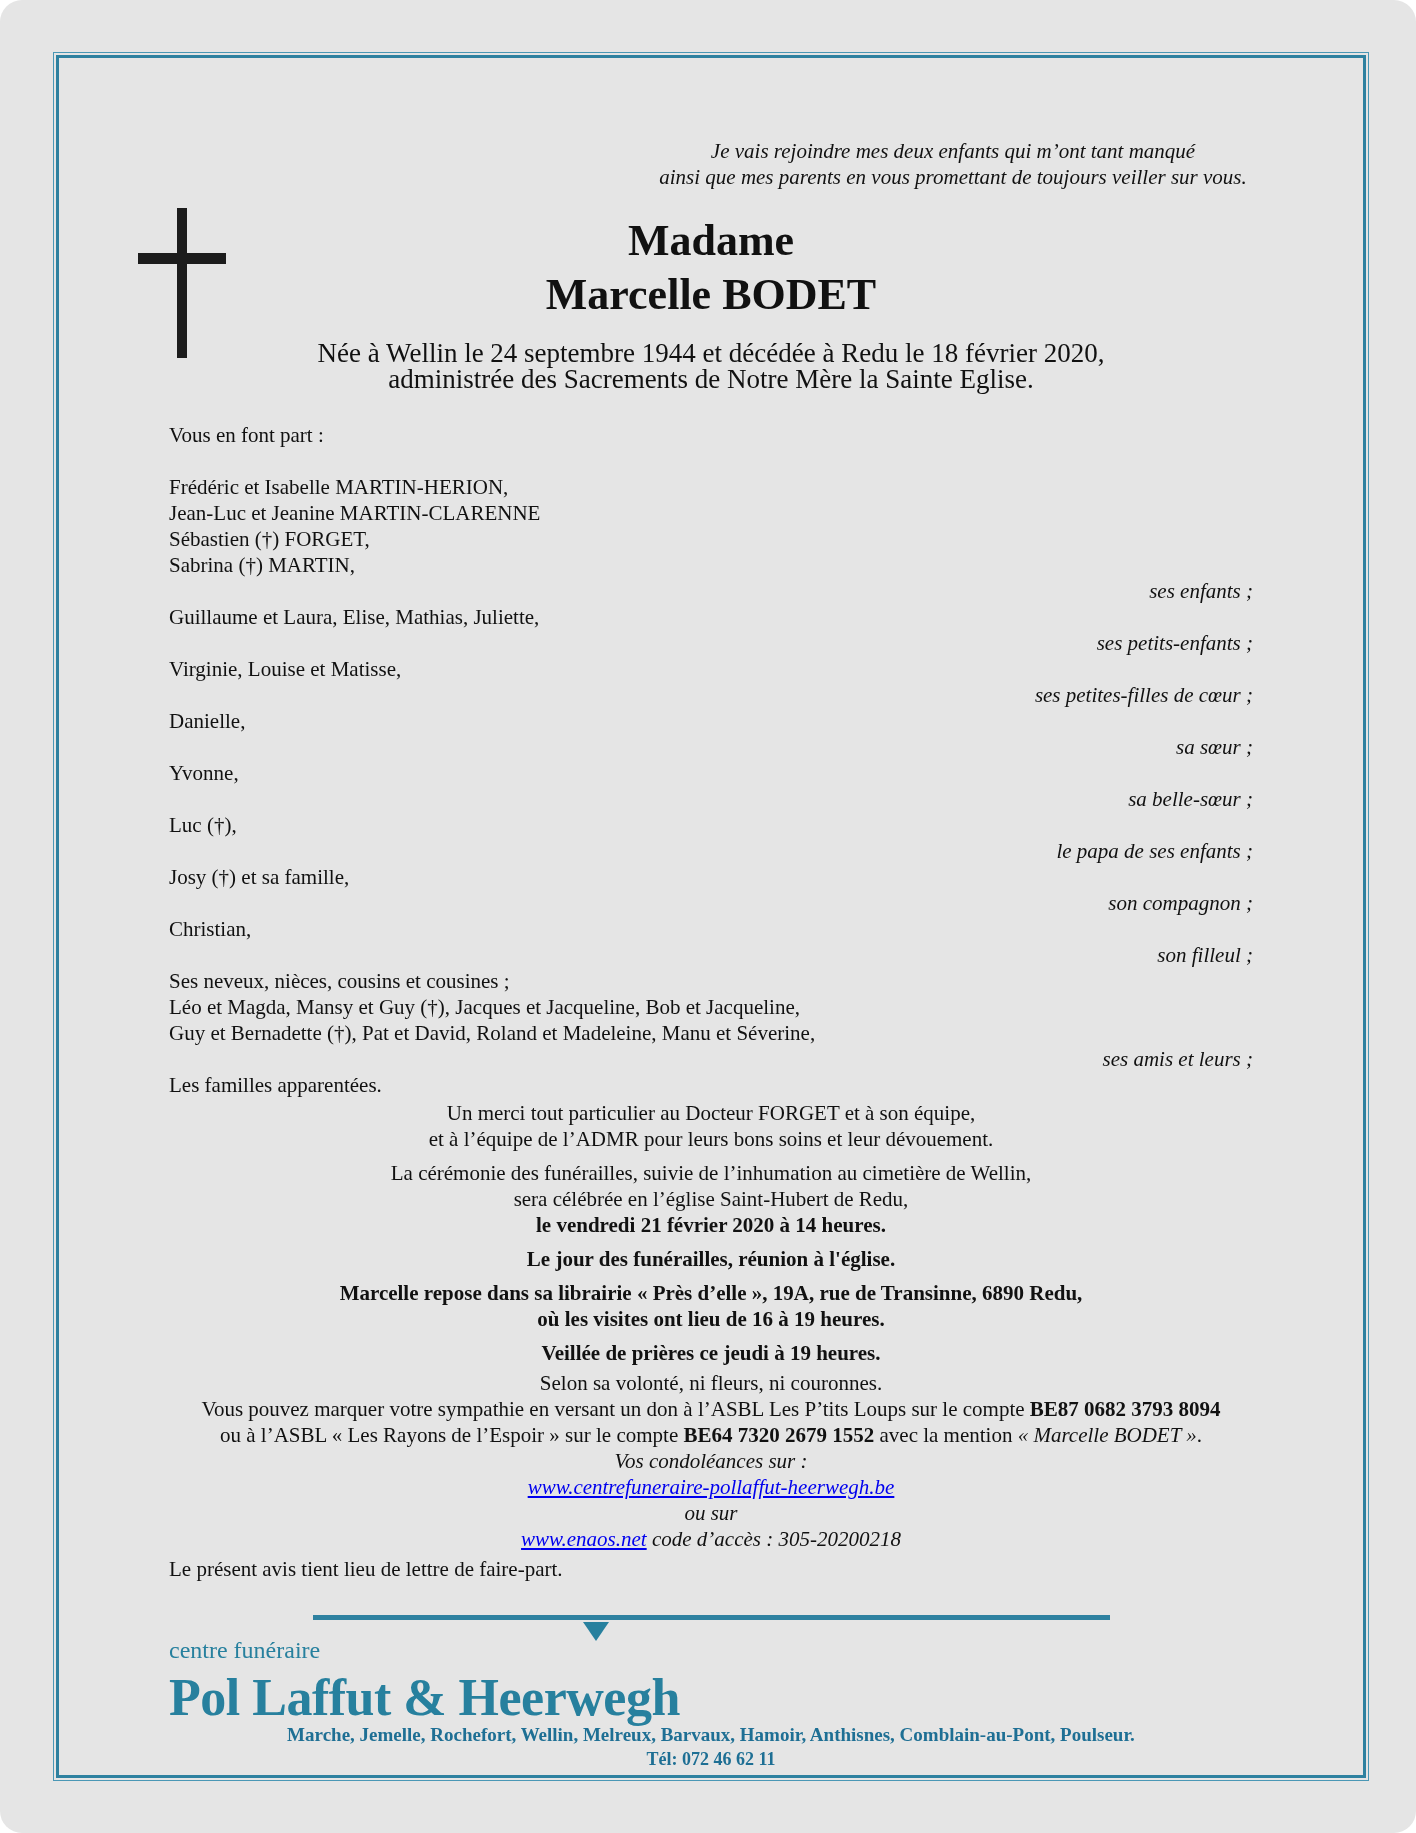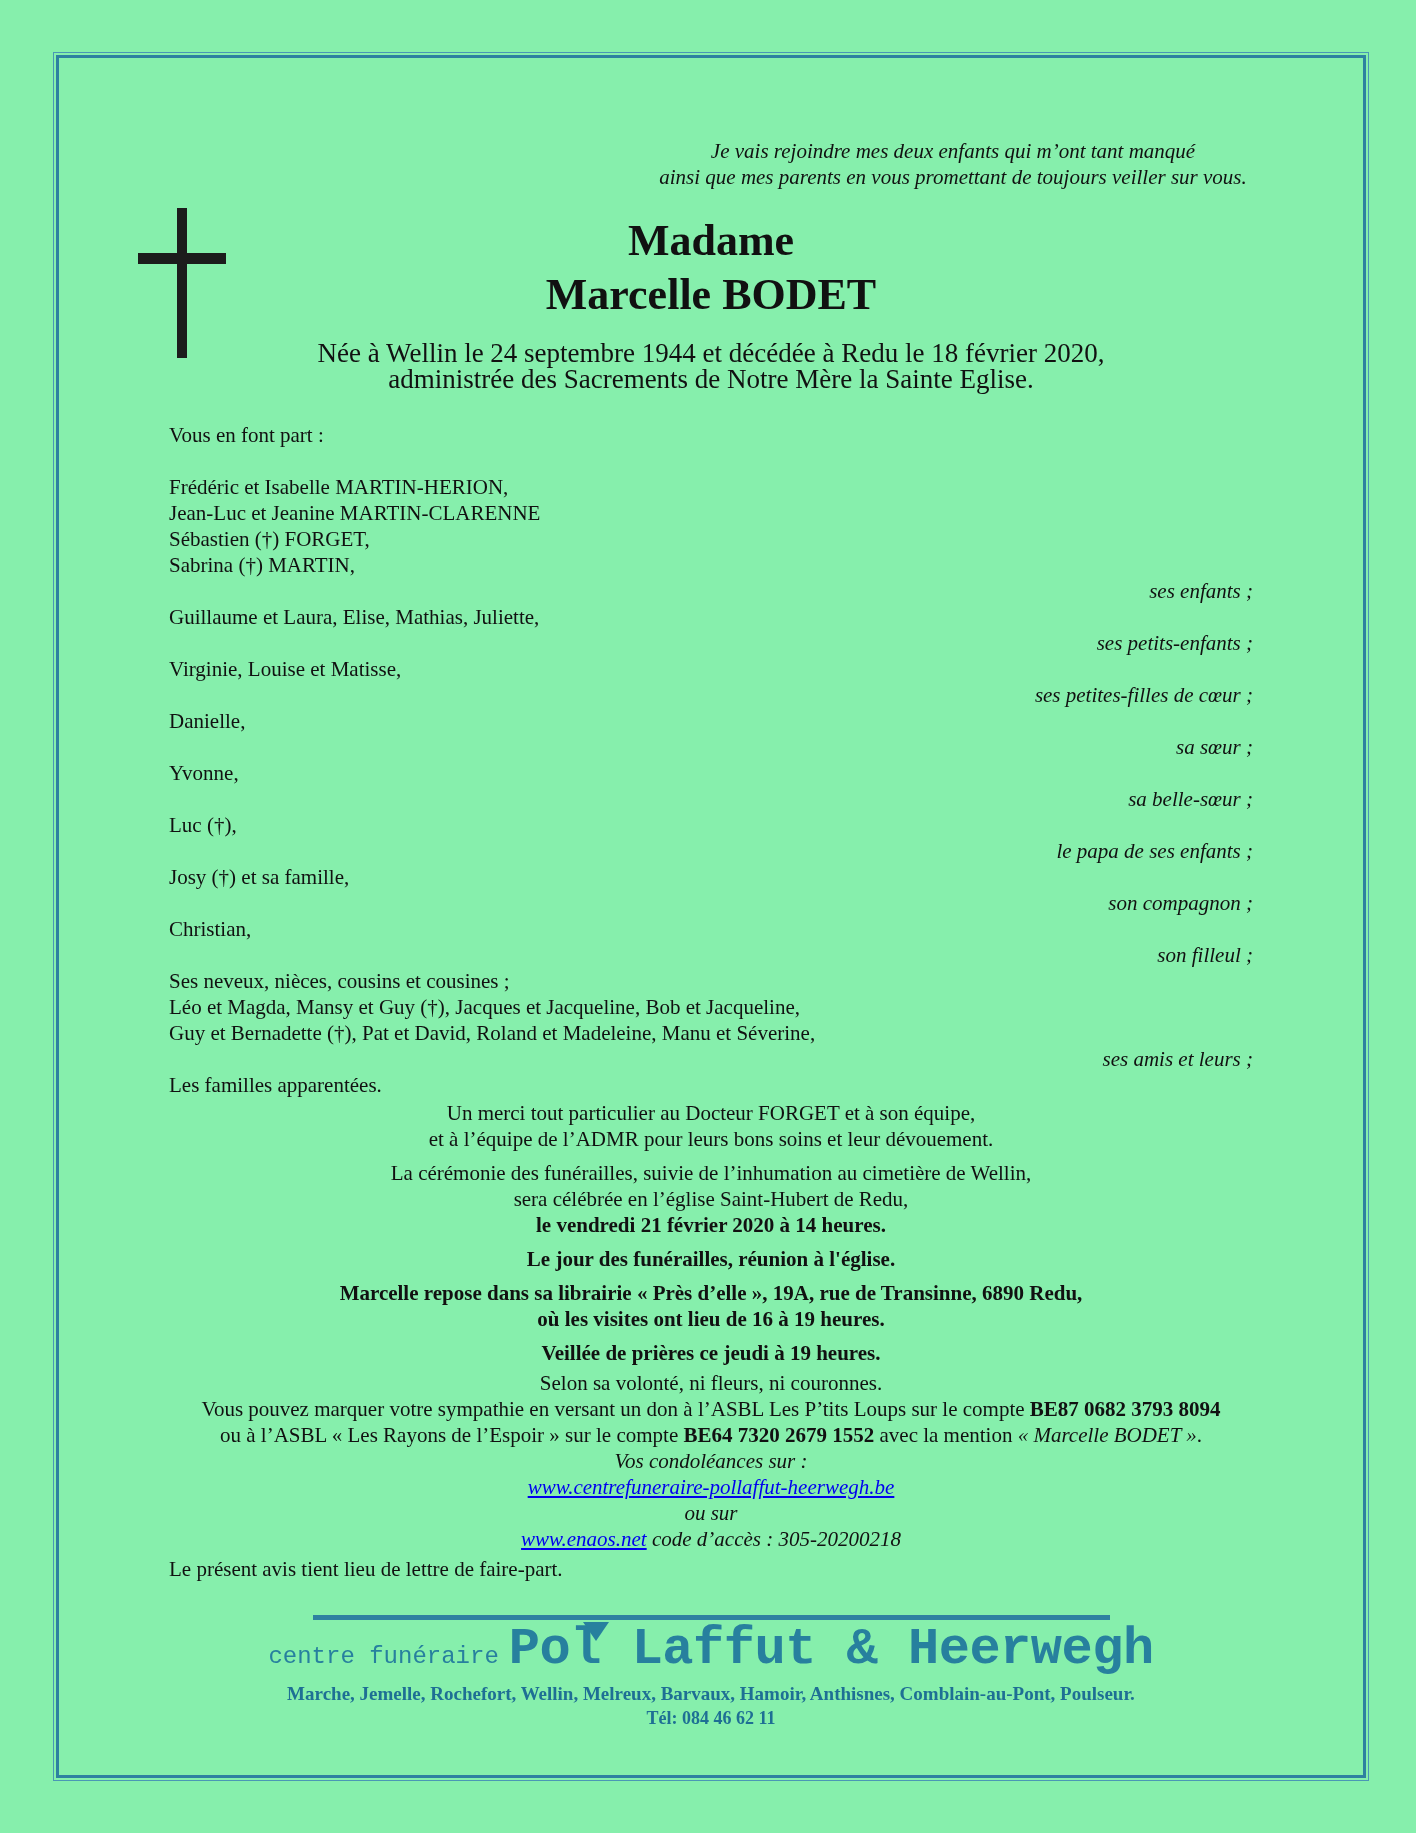--- a/index.html
+++ b/index.html
@@ -1,23 +1,24 @@
 <!DOCTYPE html>
 <html><head>
 <meta charset="utf-8">
 <style>
   html,body{margin:0;padding:0;}
   body{background:#ffffff;}
   .page{
     position:relative;
     width:1416px;height:1833px;
-    background:#86efac;
+    background:#e5e5e5;
     font-family:"Liberation Serif", serif;
     color:#111111;
     overflow:hidden;
+    border-radius:22px;
   }
   .frame{
     position:absolute;
     left:56px;top:55px;right:50px;bottom:55px;
     border:3px solid #2E81A0;
     outline:1px solid #4A97B5;
     outline-offset:2px;
   }
   .content{
     position:relative;
@@ -66,22 +67,23 @@
   .selon-don{margin-top:4px;text-align:center;line-height:26px;}
   .condolences{text-align:center;font-style:italic;line-height:26px;}
   .condolences a{color:#0000EE;}
   .fairepart{margin:4px 0 0 0;text-align:left;}
   
   .rule{margin:33px auto 0;width:797px;height:5px;background:#2E81A0;}
   .logo-row{
     position:relative;
     margin-top:6px;
     display:flex;justify-content:center;align-items:baseline;
-    font-family:Liberation Mono, monospace;
+    font-family:Liberation Serif, serif;
     color:#27809E;
+    flex-direction:column;
   }
   .logo-triangle{
     position:absolute;
     left:calc(50% - 128px);
     top:-4px;
     width:0;height:0;
     border-left:13px solid transparent;
     border-right:13px solid transparent;
     border-top:19px solid #27809E;
   }
@@ -191,17 +193,17 @@
 
       <div class="rule"></div>
 
       <div class="logo-row">
         <span class="logo-triangle"></span>
         <span class="brand-small">centre funéraire</span>
         <span class="brand-large">Pol Laffut &amp; Heerwegh</span>
       </div>
 
       <div class="towns">Marche, Jemelle, Rochefort, Wellin, Melreux, Barvaux, Hamoir, Anthisnes, Comblain-au-Pont, Poulseur.</div>
-      <div class="tel">Tél: 084 46 62 11</div>
+      <div class="tel">Tél: 072 46 62 11</div>
 
     </div>
   </div>
 </div>
 
 </body></html>

